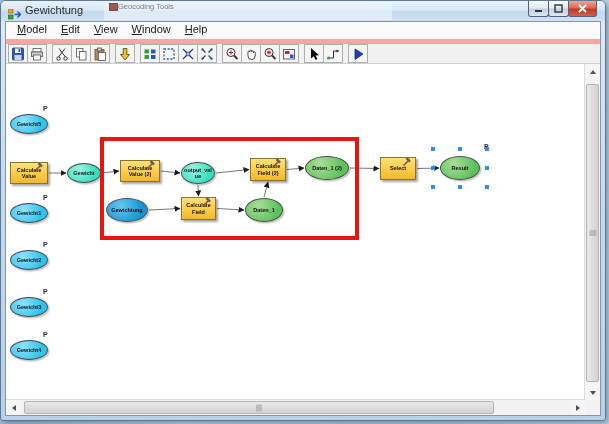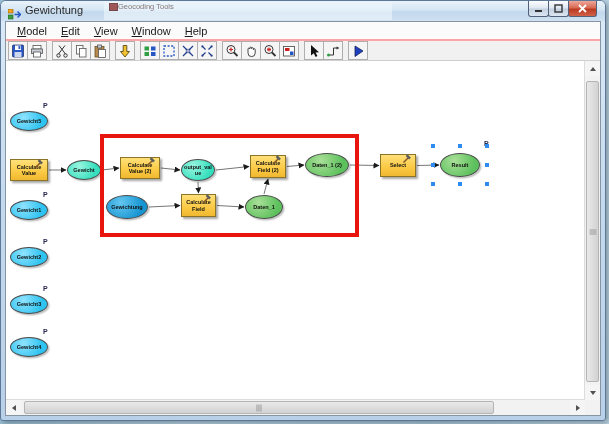--- a/index.html
+++ b/index.html
@@ -16,21 +16,21 @@
   .ghost-text{font-size:7.5px;color:#6d5858;white-space:nowrap;}
   .app-icon{position:absolute;left:7px;top:5px;width:13px;height:11px;}
   .win-title{position:absolute;left:24px;top:3px;font-size:11px;color:#2a2a2a;}
   .caption{position:absolute;top:0;right:8px;display:flex;}
   .cap{width:19px;height:15px;border:1px solid #51617a;border-top:none;border-radius:0 0 3px 3px;margin-left:-1px;
     display:flex;align-items:center;justify-content:center;background:linear-gradient(180deg,#fdfeff 0%,#dfe8f2 45%,#c3d0e0 55%,#dde7f2 100%);}
   .cap svg{display:block;}
   .cap.close{width:27px;background:linear-gradient(180deg,#eda79a 0%,#d86a54 45%,#bb3a22 55%,#d06248 100%);}
   
   .client{position:absolute;left:4px;right:4px;top:20px;bottom:4px;background:#fff;border:1px solid #8795a3;display:flex;flex-direction:column;}
-  .menubar{height:17px;background:#fbfbfb;border-bottom:2px solid #fca5a5;display:flex;align-items:center;padding-left:4px;flex:0 0 auto;}
+  .menubar{height:17px;background:#fbfbfb;border-bottom:5px solid #fca5a5;display:flex;align-items:flex-start;padding-left:4px;flex:0 0 auto;}
   .menu-item{font-size:11px;color:#1a1a1a;padding:1px 7px;}
   .menu-item u{text-decoration:underline;}
   .toolbar{height:19px;background:#f1f1f1;border-bottom:1px solid #cfcfcf;display:flex;align-items:center;padding-left:3px;flex:0 0 auto;}
   .tb-group{display:flex;margin-right:6px;}
   .tb-btn{width:18px;height:17px;background:#f5f5f5;border:1px solid #aeaeae;margin-left:-1px;display:flex;align-items:center;justify-content:center;}
   .tb-btn svg{display:block;}
   
   .canvas-wrap{position:relative;flex:1 1 auto;overflow:hidden;}
   .canvas{position:absolute;left:0;top:0;right:15px;bottom:15px;background:#fff;overflow:hidden;}
   #edgesvg{position:absolute;left:0;top:0;}

